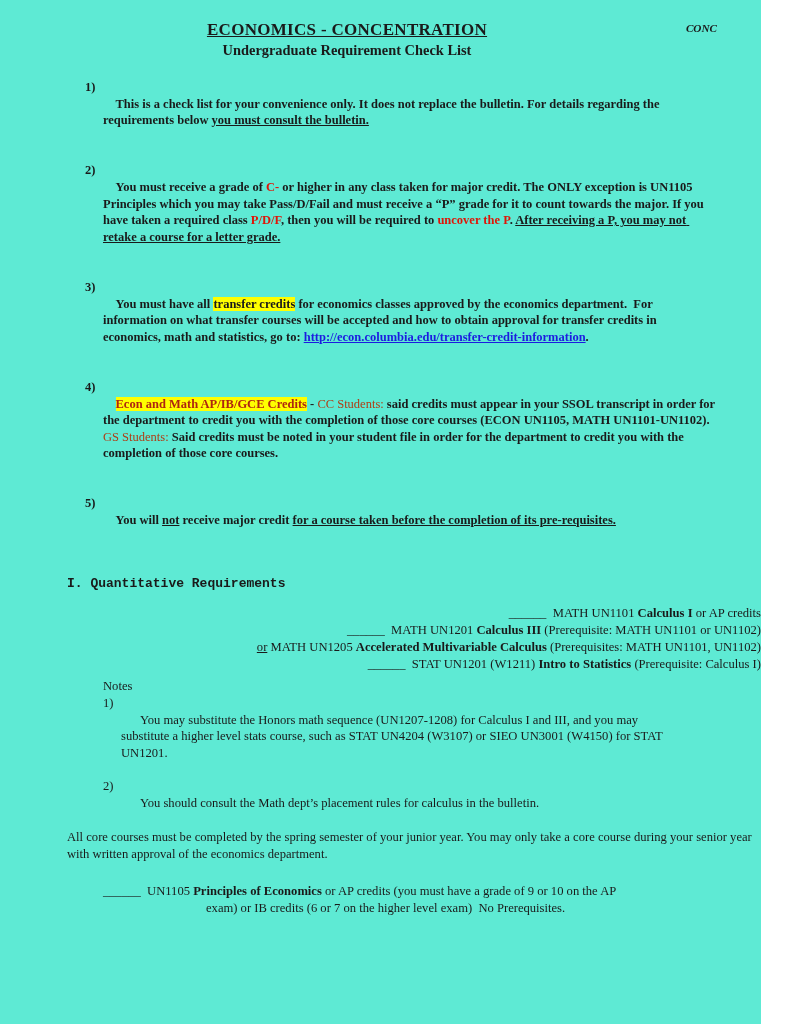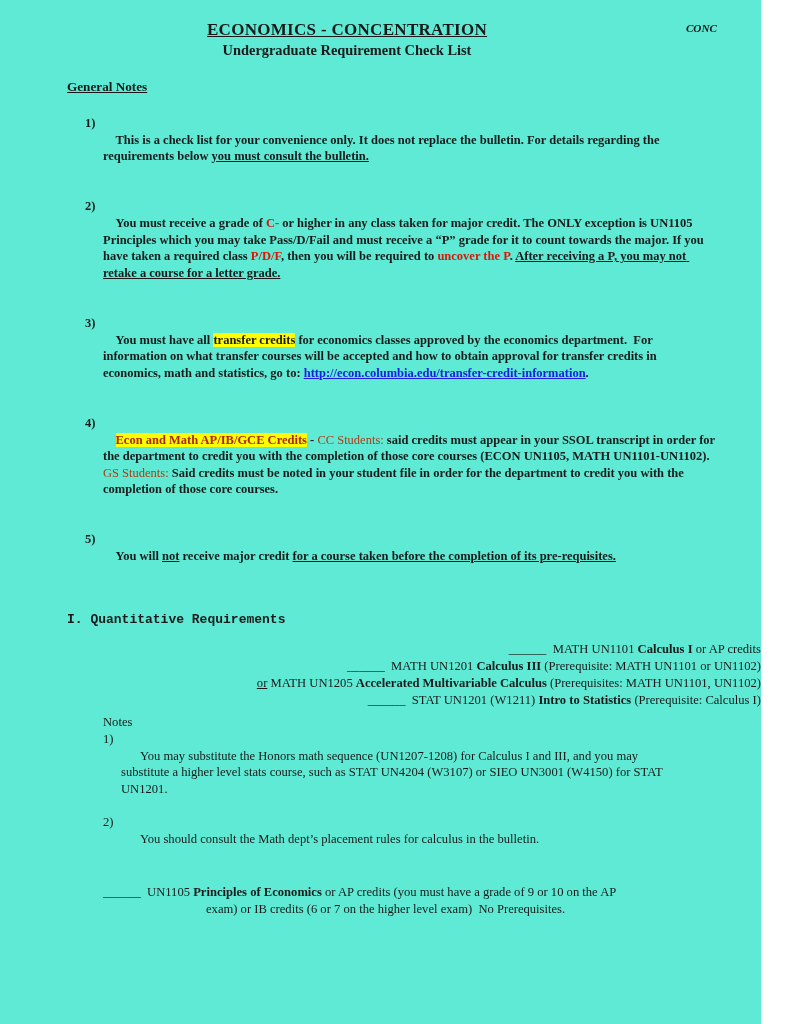--- a/index.html
+++ b/index.html
@@ -52,21 +52,20 @@
 
 <div class="page">
 
   <div class="corner">CONC</div>
 
   <div class="titles">
     <div class="title">ECONOMICS - CONCENTRATION</div>
     <div class="subtitle">Undergraduate Requirement Check List</div>
   </div>
 
-  <div class="gn-heading">General Notes</div>
 
   <div class="note-item first">
     <span class="num">1)</span><span><span>This is a check list for your convenience only. It does not replace the bulletin. For details regarding the requirements below </span><span class="t-u">you must consult the bulletin.</span></span>
   </div>
 
   <div class="note-item">
     <span class="num">2)</span><span><span>You must receive a grade of </span><span class="t-red">C-</span><span> or higher in any class taken for major credit. The ONLY exception is UN1105 Principles which you may take Pass/D/Fail and must receive a “P” grade for it to count towards the major. If you have taken a required class </span><span class="t-red">P/D/F</span><span>, then you will be required to </span><span class="t-red">uncover the P</span><span>. </span><span class="t-u">After receiving a P, you may not retake a course for a letter grade.</span></span>
   </div>
 
   <div class="note-item">
@@ -93,20 +92,21 @@
   <div class="notes-block">
     <div class="notes-heading">Notes</div>
     <div class="note-sub">
       <span class="num">1)</span><span>You may substitute the Honors math sequence (UN1207-1208) for Calculus I and III, and you may substitute a higher level stats course, such as STAT UN4204 (W3107) or SIEO UN3001 (W4150) for STAT UN1201.</span>
     </div>
     <div class="note-sub">
       <span class="num">2)</span><span>You should consult the Math dept’s placement rules for calculus in the bulletin.</span>
     </div>
   </div>
 
+  <div class="core-intro">All core courses must be completed by the spring semester of your junior year. You may only take a core course during your senior year with written approval of the economics department.</div>
 
   <div class="core-rows">
     <div class="c-row mt-md">
       <div class="c-line1"><span>______  UN1105 </span><span class="t-b">Principles of Economics</span><span> or AP credits (you must have a grade of 9 or 10 on the AP</span></div>
       <div class="c-line2 l2-indent"><span>exam) or IB credits (6 or 7 on the higher level exam)  No Prerequisites.</span></div>
     </div>
 
   </div>
 
 </div>

